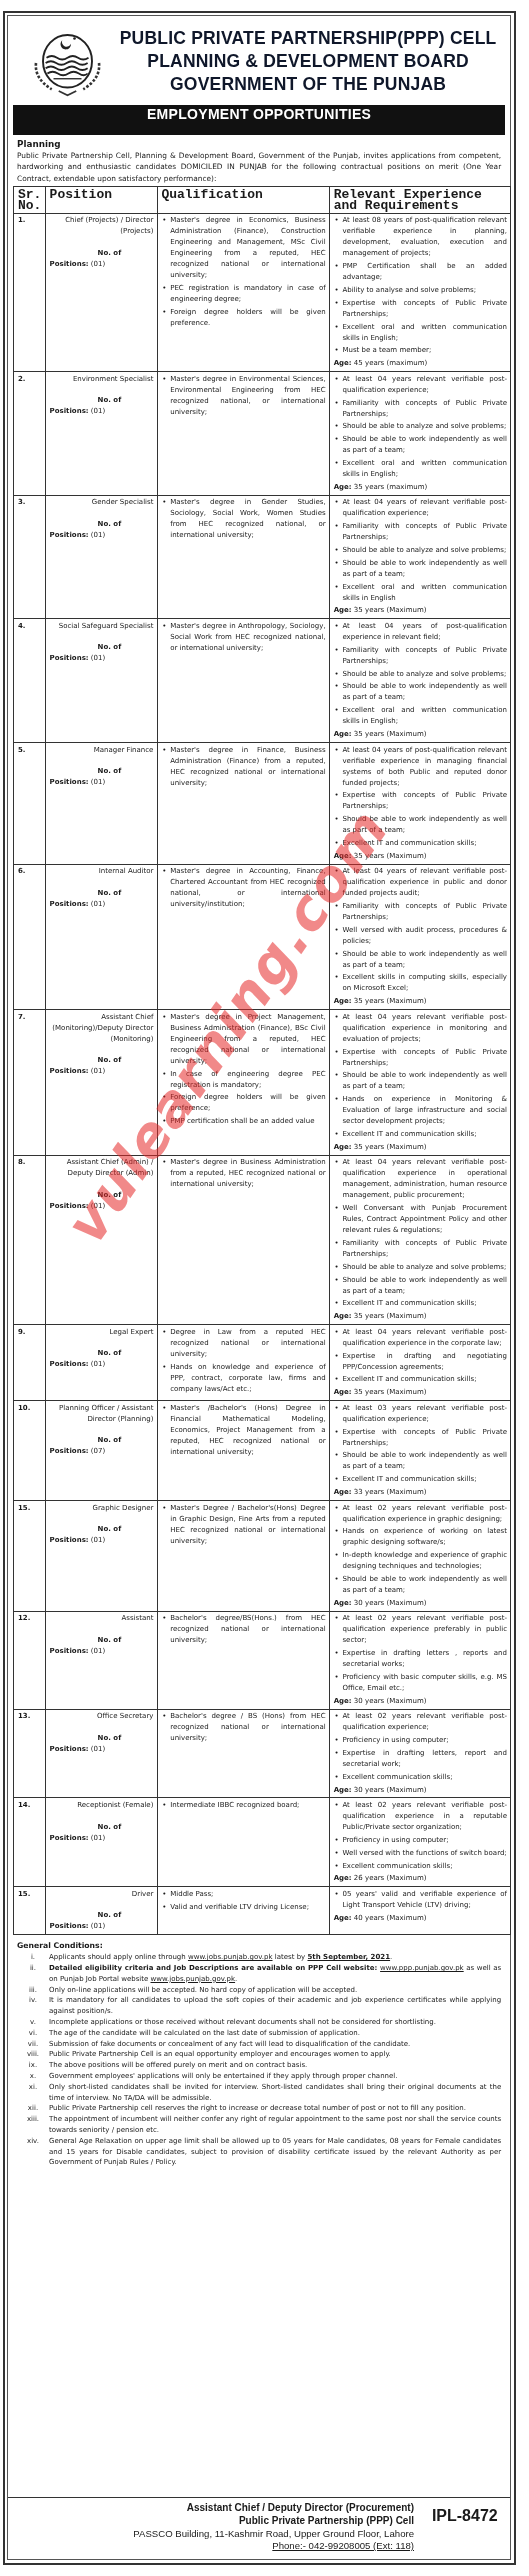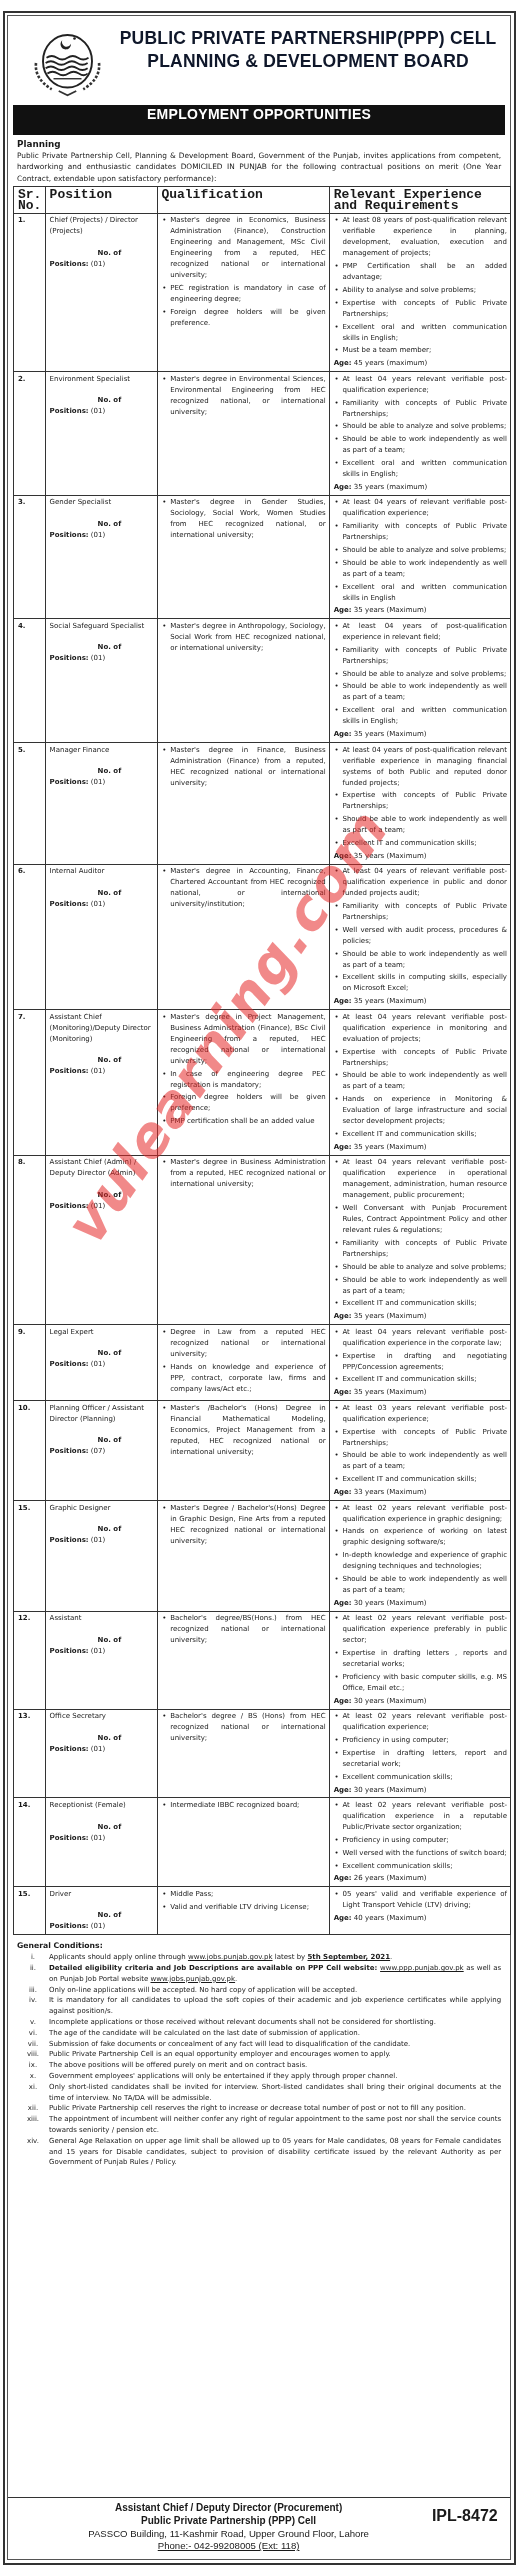--- a/index.html
+++ b/index.html
@@ -13,34 +13,34 @@
   .overview { padding: 3.5px 8.8px 0 8.8px; font-family: "DejaVu Sans", sans-serif; font-size: 7.4px; line-height: 11.4px; text-align: justify; }
   .overview h3 { margin: 0; font-size: 8.8px; font-weight: bold; }
   .overview b { font-weight: normal; }
   table.jobs { border-collapse: collapse; margin: 1.8px 5.3px 0 5.3px; width: 498px; font-family: "DejaVu Sans", sans-serif; font-size: 7px; line-height: 11px; }
   table.jobs th, table.jobs td { border: 0.9px solid #333; vertical-align: top; padding: 1.8px 3.5px; }
   table.jobs th { font-weight: bold; text-align: left; font-size: 13px; font-family: Liberation Mono, monospace; }
   td.sr { width: 21px; font-weight: bold; }
   td.pos { width: 103px; }
   td.qual { width: 163px; }
   td.req { width: 172px; }
-  .pos-title { display: block; }
+  .pos-title { display: block; text-align: right; }
   .pos-count { display: block; margin-top: 10.5px; }
   .pos-count b { font-weight: bold; padding-left: 48px; }
   ul { margin: 0; padding: 0 0 0 8.8px; list-style: none; }
   ul li { position: relative; text-align: justify; margin-bottom: 1.8px; }
   ul li::before { content: "\2022"; position: absolute; left: -8px; }
   .age b { font-weight: bold; }
   .conditions { padding: 5.3px 8.8px 0 8.8px; font-family: "DejaVu Sans", sans-serif; font-size: 7px; line-height: 10.8px; }
   .conditions h4 { margin: 0 0 0.9px 0; font-size: 7.7px; font-weight: bold; }
   .cond { display: flex; }
   .cond .num { width: 32px; flex: none; text-align: center; }
   .cond .txt { flex: 1; text-align: justify; }
   .u { text-decoration: underline; }
-  .footer { position: absolute; left: 0; right: 0; bottom: 0; height: 61px; border-top: 0.9px solid #333; font-weight: bold; text-align: center; }
+  .footer { position: absolute; left: 0; right: 0; bottom: 0; height: 61px; border-top: 0.9px solid #333; font-weight: bold; text-align: right; }
   .footer .l1, .footer .l2 { font-size: 10px; line-height: 13px; }
   .footer .l3 { font-size: 9.6px; line-height: 13px; font-weight: normal; }
   .footer .l4 { font-size: 9.6px; line-height: 12.3px; font-weight: normal; text-decoration: underline; }
   .footer .addr { position: absolute; left: 35px; right: 96px; top: 3.5px; }
   .footer .code { position: absolute; right: 12.3px; top: 8.8px; font-size: 16px; font-weight: bold; }
   .watermark { position: absolute; left: 53px; top: 1218px; font-size: 56px; font-weight: bold; font-style: italic; color: rgba(230, 40, 40, 0.55); transform: rotate(-55deg); transform-origin: left top; white-space: nowrap; pointer-events: none; font-family: "DejaVu Sans", sans-serif; letter-spacing: 1.8px; }
 </style>
 </head>
 <body>
 
@@ -56,20 +56,21 @@
         <path d="M21 40 q6 -4 12 0 t12 0 t12 0 t12 0" fill="none" stroke="#222" stroke-width="2"></path>
         <path d="M21 46 q6 -4 12 0 t12 0 t12 0 t12 0" fill="none" stroke="#222" stroke-width="2"></path>
         <path d="M23 52 q6 -4 12 0 t12 0 t12 0 t10 0" fill="none" stroke="#222" stroke-width="2"></path>
         <path d="M30 58 h32" stroke="#222" stroke-width="1.5"></path>
         <path d="M10 40 q-2 18 18 30 M82 40 q2 18 -18 30" fill="none" stroke="#333" stroke-width="3" stroke-dasharray="3 2"></path>
         <path d="M36 72 l10 5 l10 -5" fill="none" stroke="#333" stroke-width="2"></path>
       </svg>
       <div class="titles">
         <div>PUBLIC PRIVATE PARTNERSHIP(PPP) CELL</div>
         <div>PLANNING &amp; DEVELOPMENT BOARD</div>
+        <div>GOVERNMENT OF THE PUNJAB</div>
       </div>
     </div>
 
     <div class="banner">EMPLOYMENT OPPORTUNITIES</div>
 
     <div class="overview">
       <h3>Planning</h3>
       <div><span>Public Private Partnership Cell, Planning &amp; Development Board, Government of the Punjab, invites applications from competent, hardworking and enthusiastic candidates </span><b>DOMICILED IN PUNJAB</b><span> for the following contractual positions on merit (One Year Contract, extendable upon satisfactory performance):</span></div>
     </div>
 

